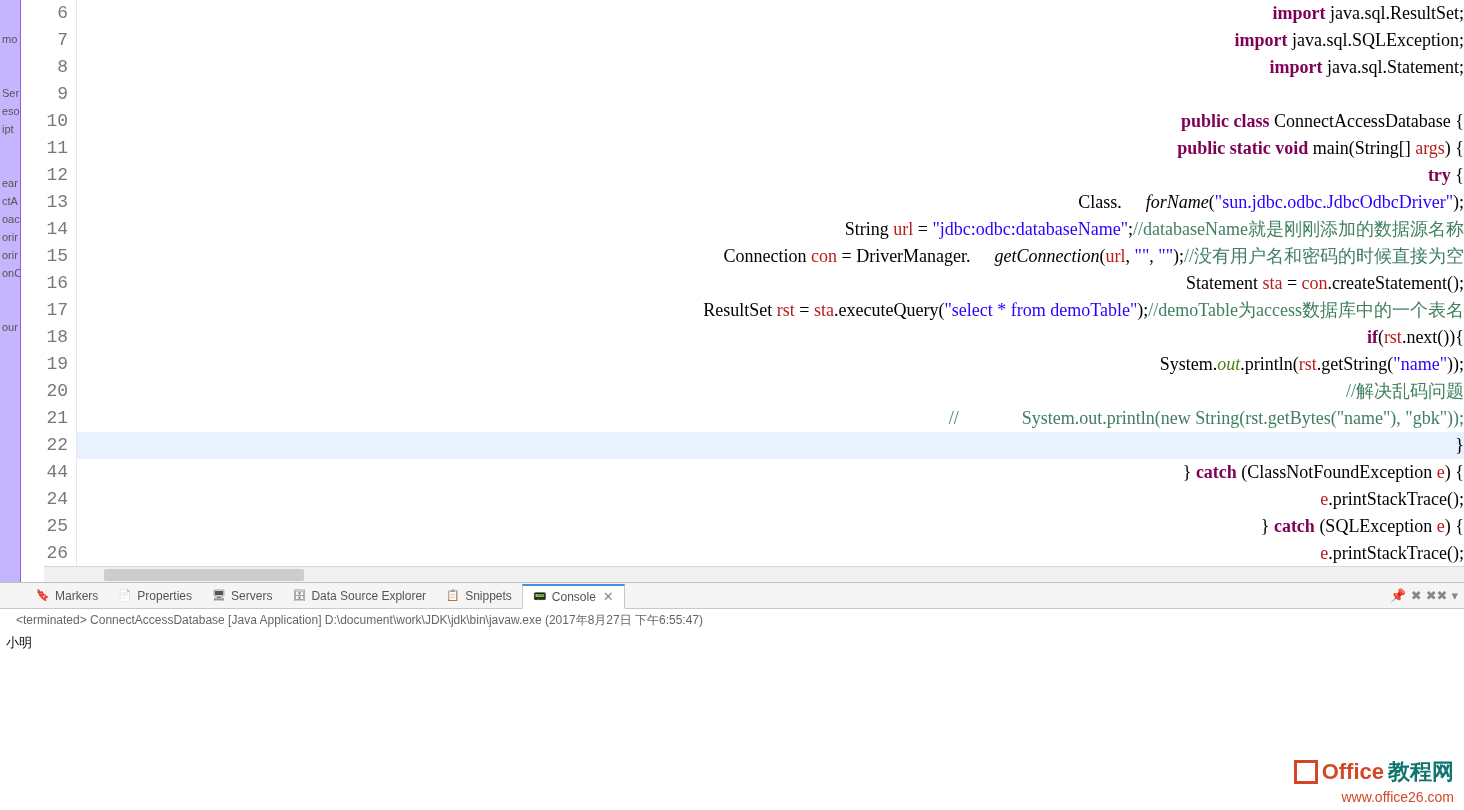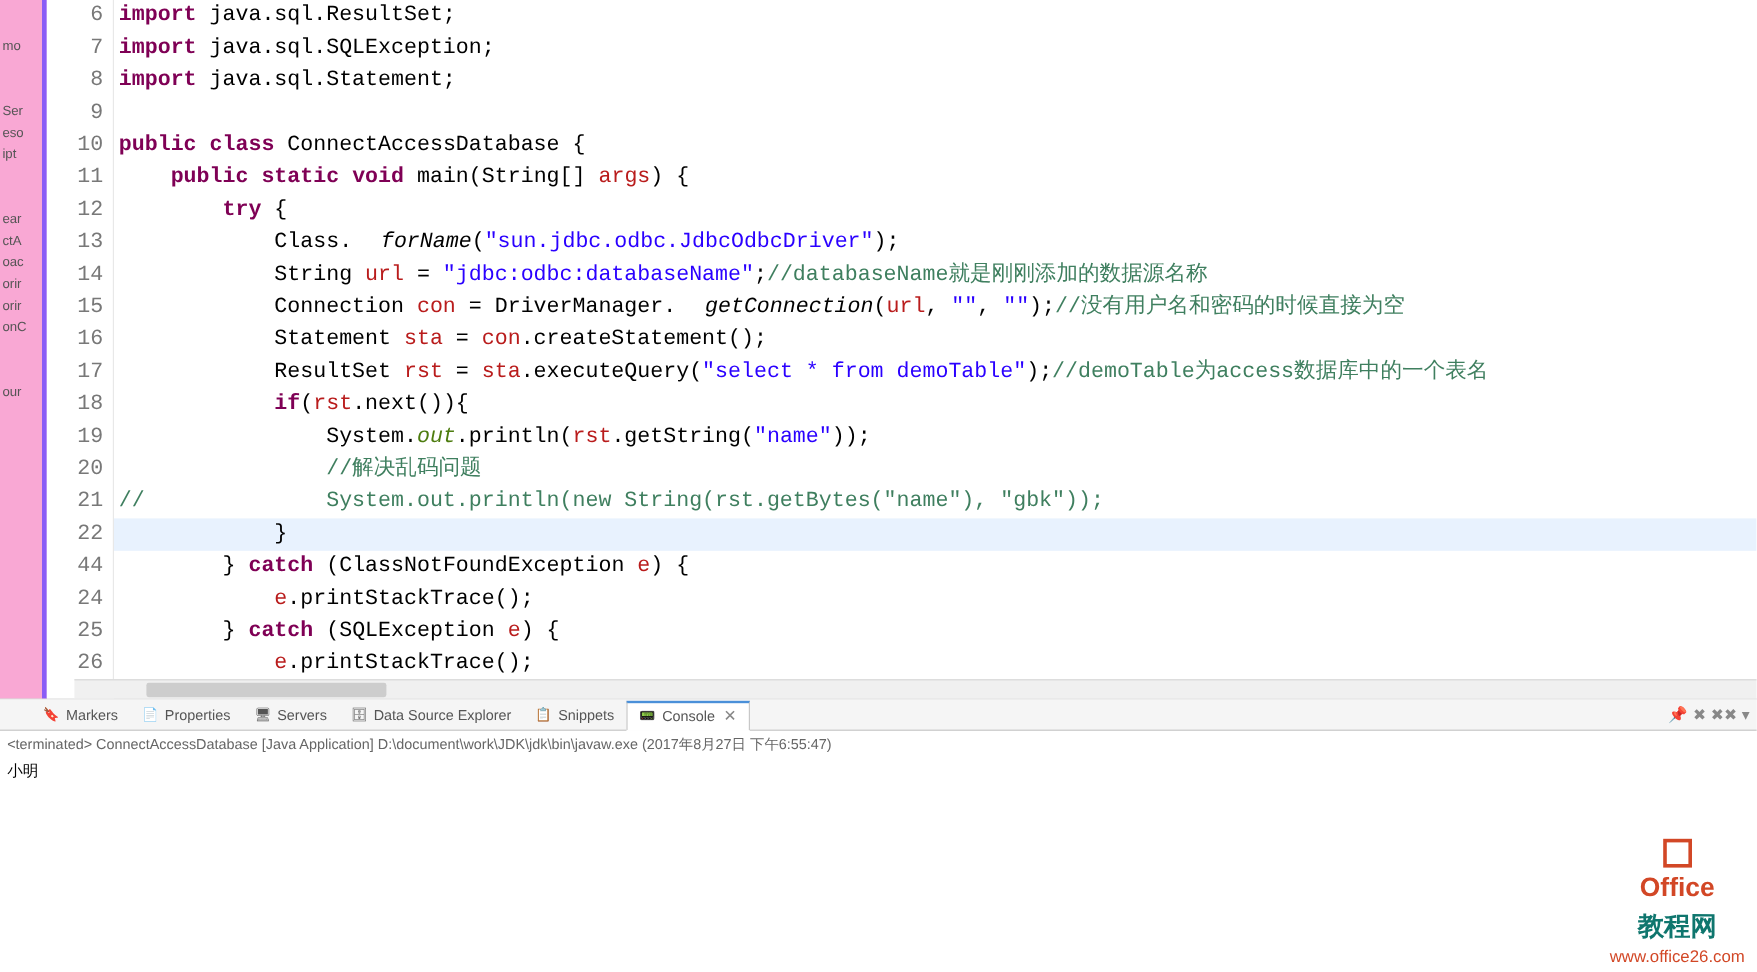--- a/index.html
+++ b/index.html
@@ -11,23 +11,23 @@
       width: 1464px;
       height: 810px;
       position: relative;
     }
     .main-container {
       display: flex;
       height: 583px;
       border-bottom: 1px solid #c0c0c0;
     }
     .left-sidebar {
-      width: 39px;
-      background: #f9a8d4;
-      border-right: 4px solid #8b5cf6;
+      width: 21px;
+      background: #c4b5fd;
+      border-right: 1px solid #8b5cf6;
       overflow: hidden;
       font-size: 11px;
       color: #555;
       padding-top: 30px;
     }
     .left-sidebar div {
       writing-mode: horizontal-tb;
       white-space: nowrap;
       overflow: hidden;
       height: 18px;
@@ -49,26 +49,27 @@
       padding-right: 8px;
       color: #787878;
       font-family: Consolas, "Courier New", monospace;
       font-size: 18px;
       line-height: 27px;
       user-select: none;
     }
     .gutter-line { height: 27px; }
     .code-area {
       flex: 1;
-      font-family: Liberation Mono, monospace;
+      font-family: Liberation Serif, serif;
       font-size: 18px;
       line-height: 27px;
       white-space: pre;
       overflow: hidden;
       position: relative;
+      text-align: right;
     }
     .code-line {
       height: 27px;
       padding-left: 4px;
     }
     .highlight-line {
       background: #e8f2fe;
     }
     .kw { color: #7f0055; font-weight: bold; }
     .str { color: #2a00ff; }
@@ -141,21 +142,21 @@
       margin-left: 2px;
     }
     .tabs-right-icons {
       position: absolute;
       right: 6px;
       display: flex;
       gap: 4px;
       align-items: center;
     }
     .console-header {
-      padding: 3px 6px;
+      padding: 3px 16px;
       font-size: 12px;
       color: #666;
       border-bottom: none;
     }
     .console-output {
       padding: 2px 6px;
       font-family: Consolas, "Courier New", monospace;
       font-size: 13px;
       color: #000;
       flex: 1;
@@ -168,21 +169,20 @@
       font-size: 12px;
     }
     .watermark-title {
       display: flex;
       align-items: center;
       gap: 4px;
       font-size: 22px;
       font-weight: bold;
       color: #d24726;
       justify-content: flex-end;
-      flex-direction: column;
     }
     .watermark-title .suffix { color: #0f766e; }
     .watermark-url {
       color: #d24726;
       font-size: 14px;
       margin-top: 2px;
     }
     .o-logo {
       width: 24px;
       height: 24px;

